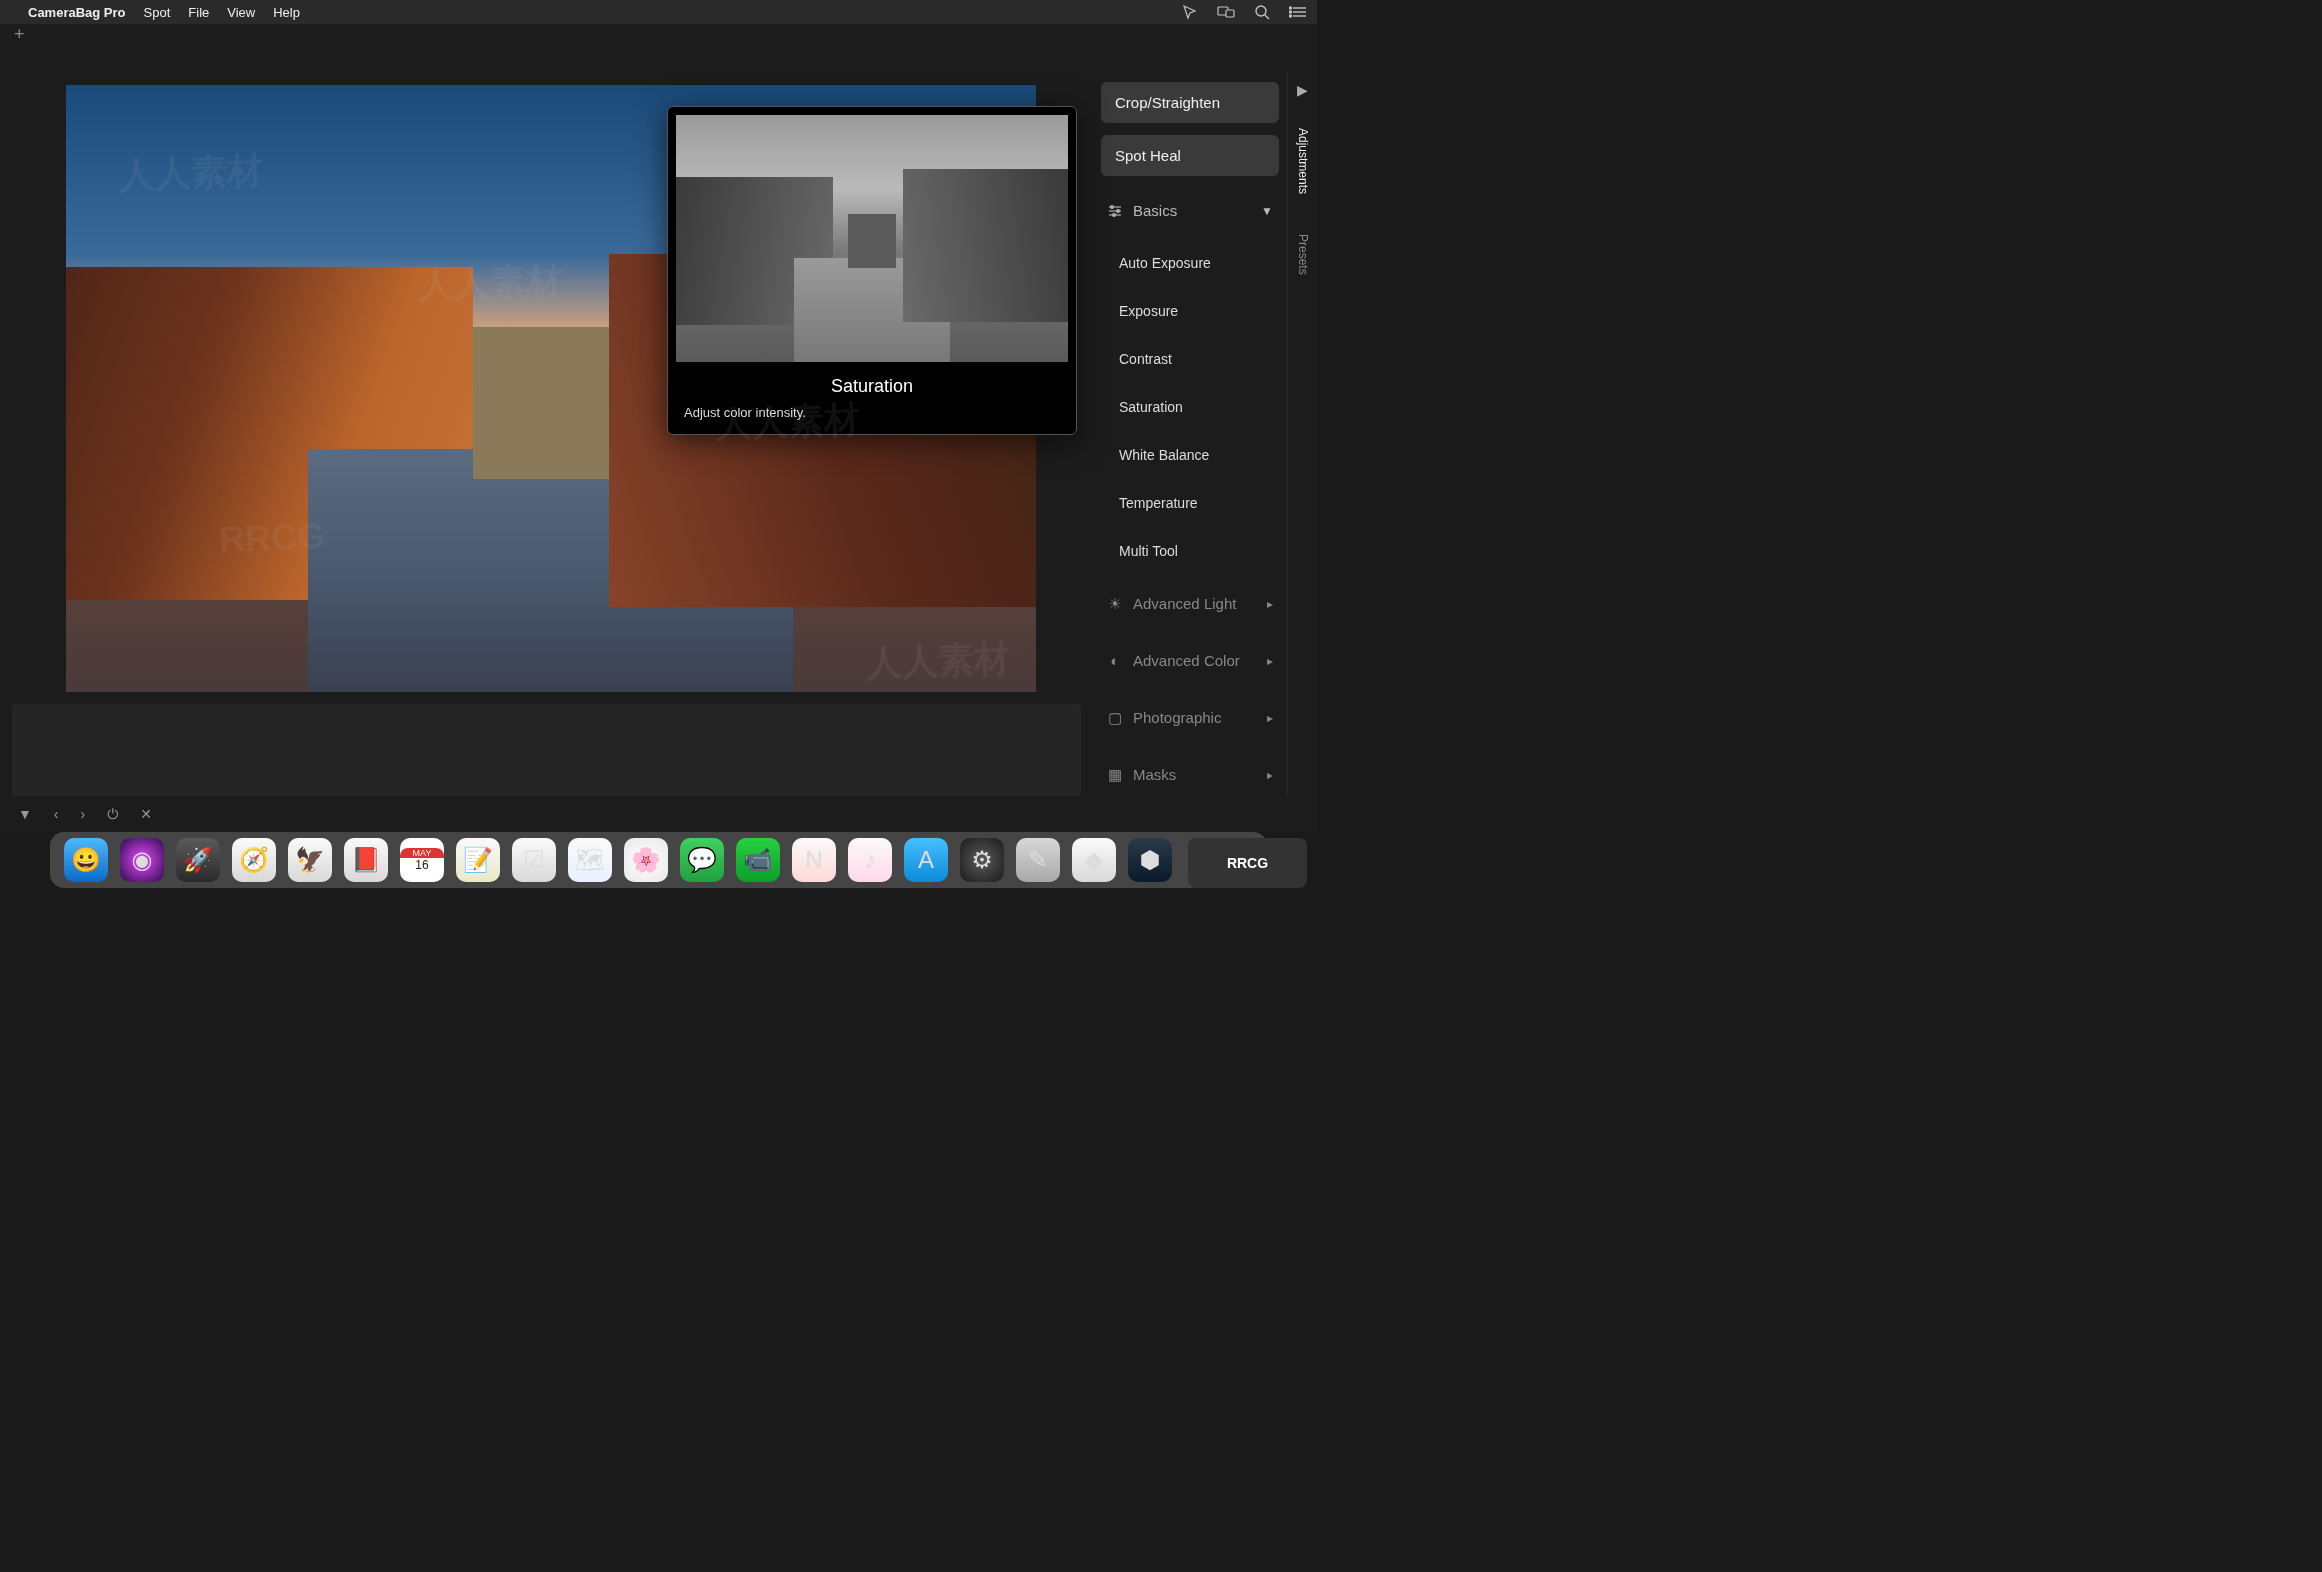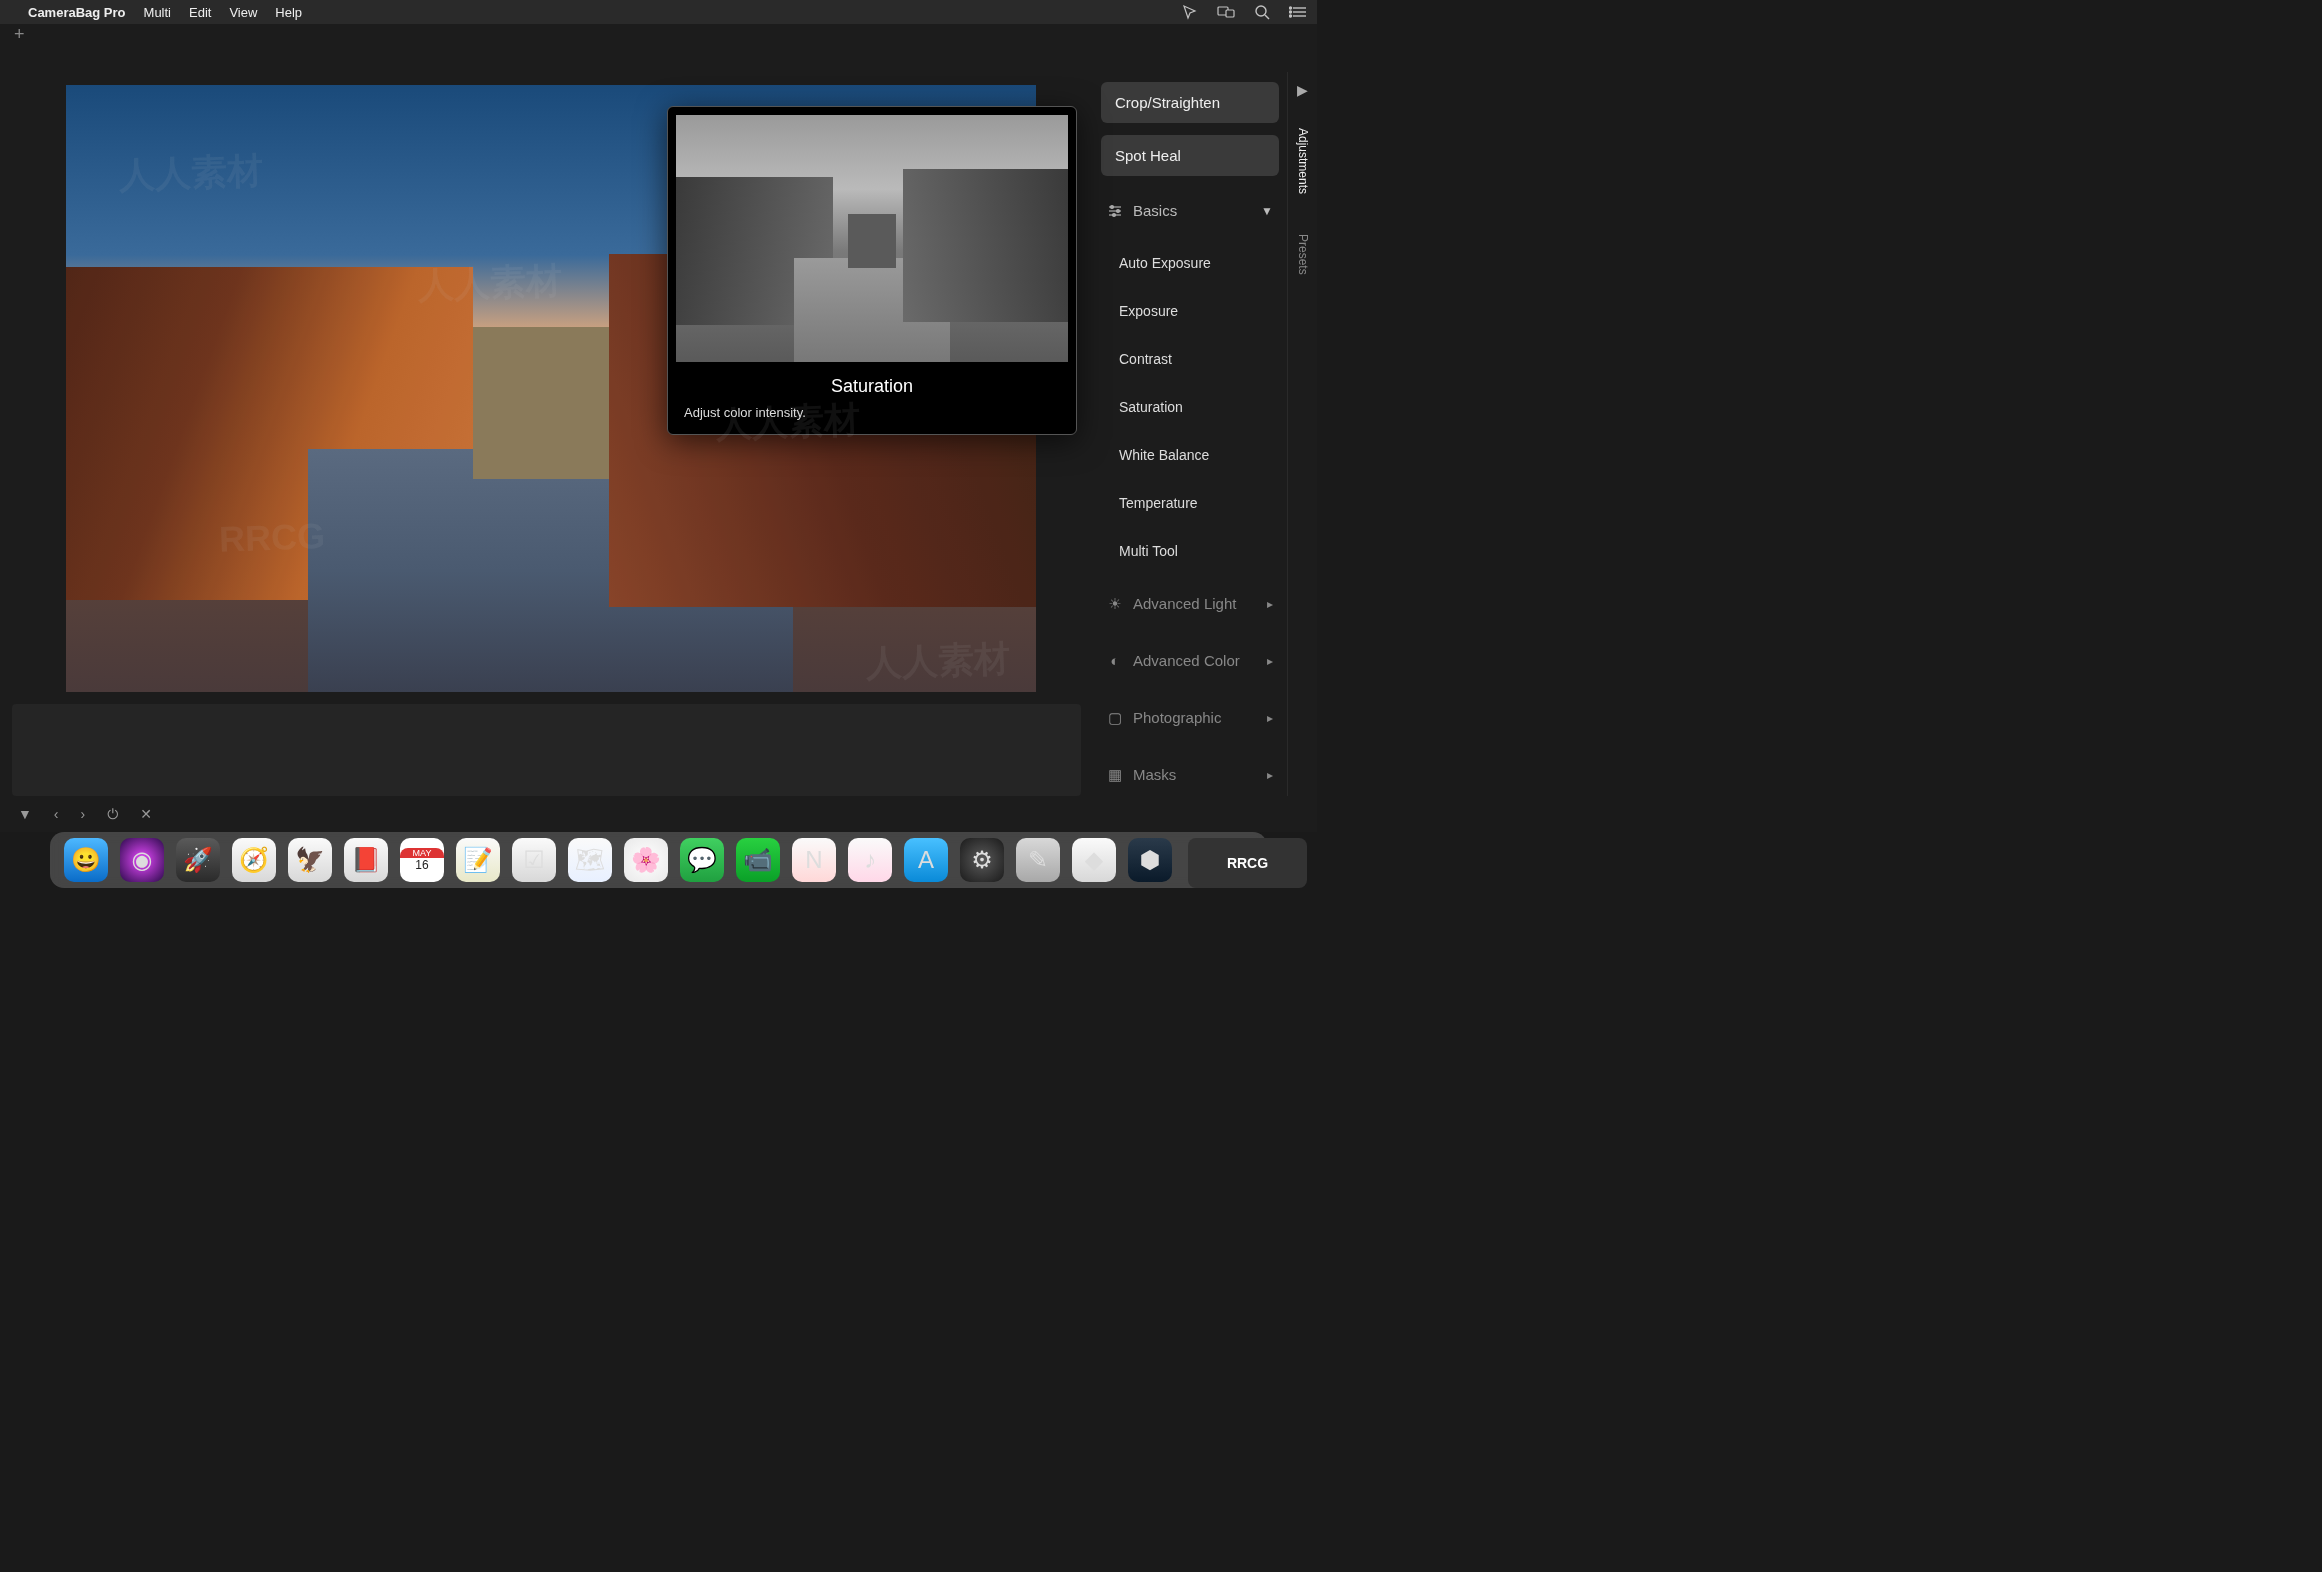--- a/index.html
+++ b/index.html
@@ -80,22 +80,22 @@
 
 
 .sicon { width:16px; height:16px; display:inline-flex; align-items:center; justify-content:center; color:#888; }
 </style>
 </head>
 <body>
 
 <div class="menubar">
   <span class="apple"></span>
   <span class="appname">CameraBag Pro</span>
-  <span>Multi</span>
-  <span>Edit</span>
+  <span>Spot</span>
+  <span>File</span>
   <span>View</span>
   <span>Help</span>
   <span class="spacer"></span>
   <span class="right-icon">
       <svg width="16" height="16" viewBox="0 0 16 16">
         <path d="M2 2 L6 14 L8 9 L13 7 Z" fill="none" stroke="#ddd" stroke-width="1.2"></path>
       </svg>
     </span>
   <span class="right-icon">
       <svg width="18" height="14" viewBox="0 0 18 14">

